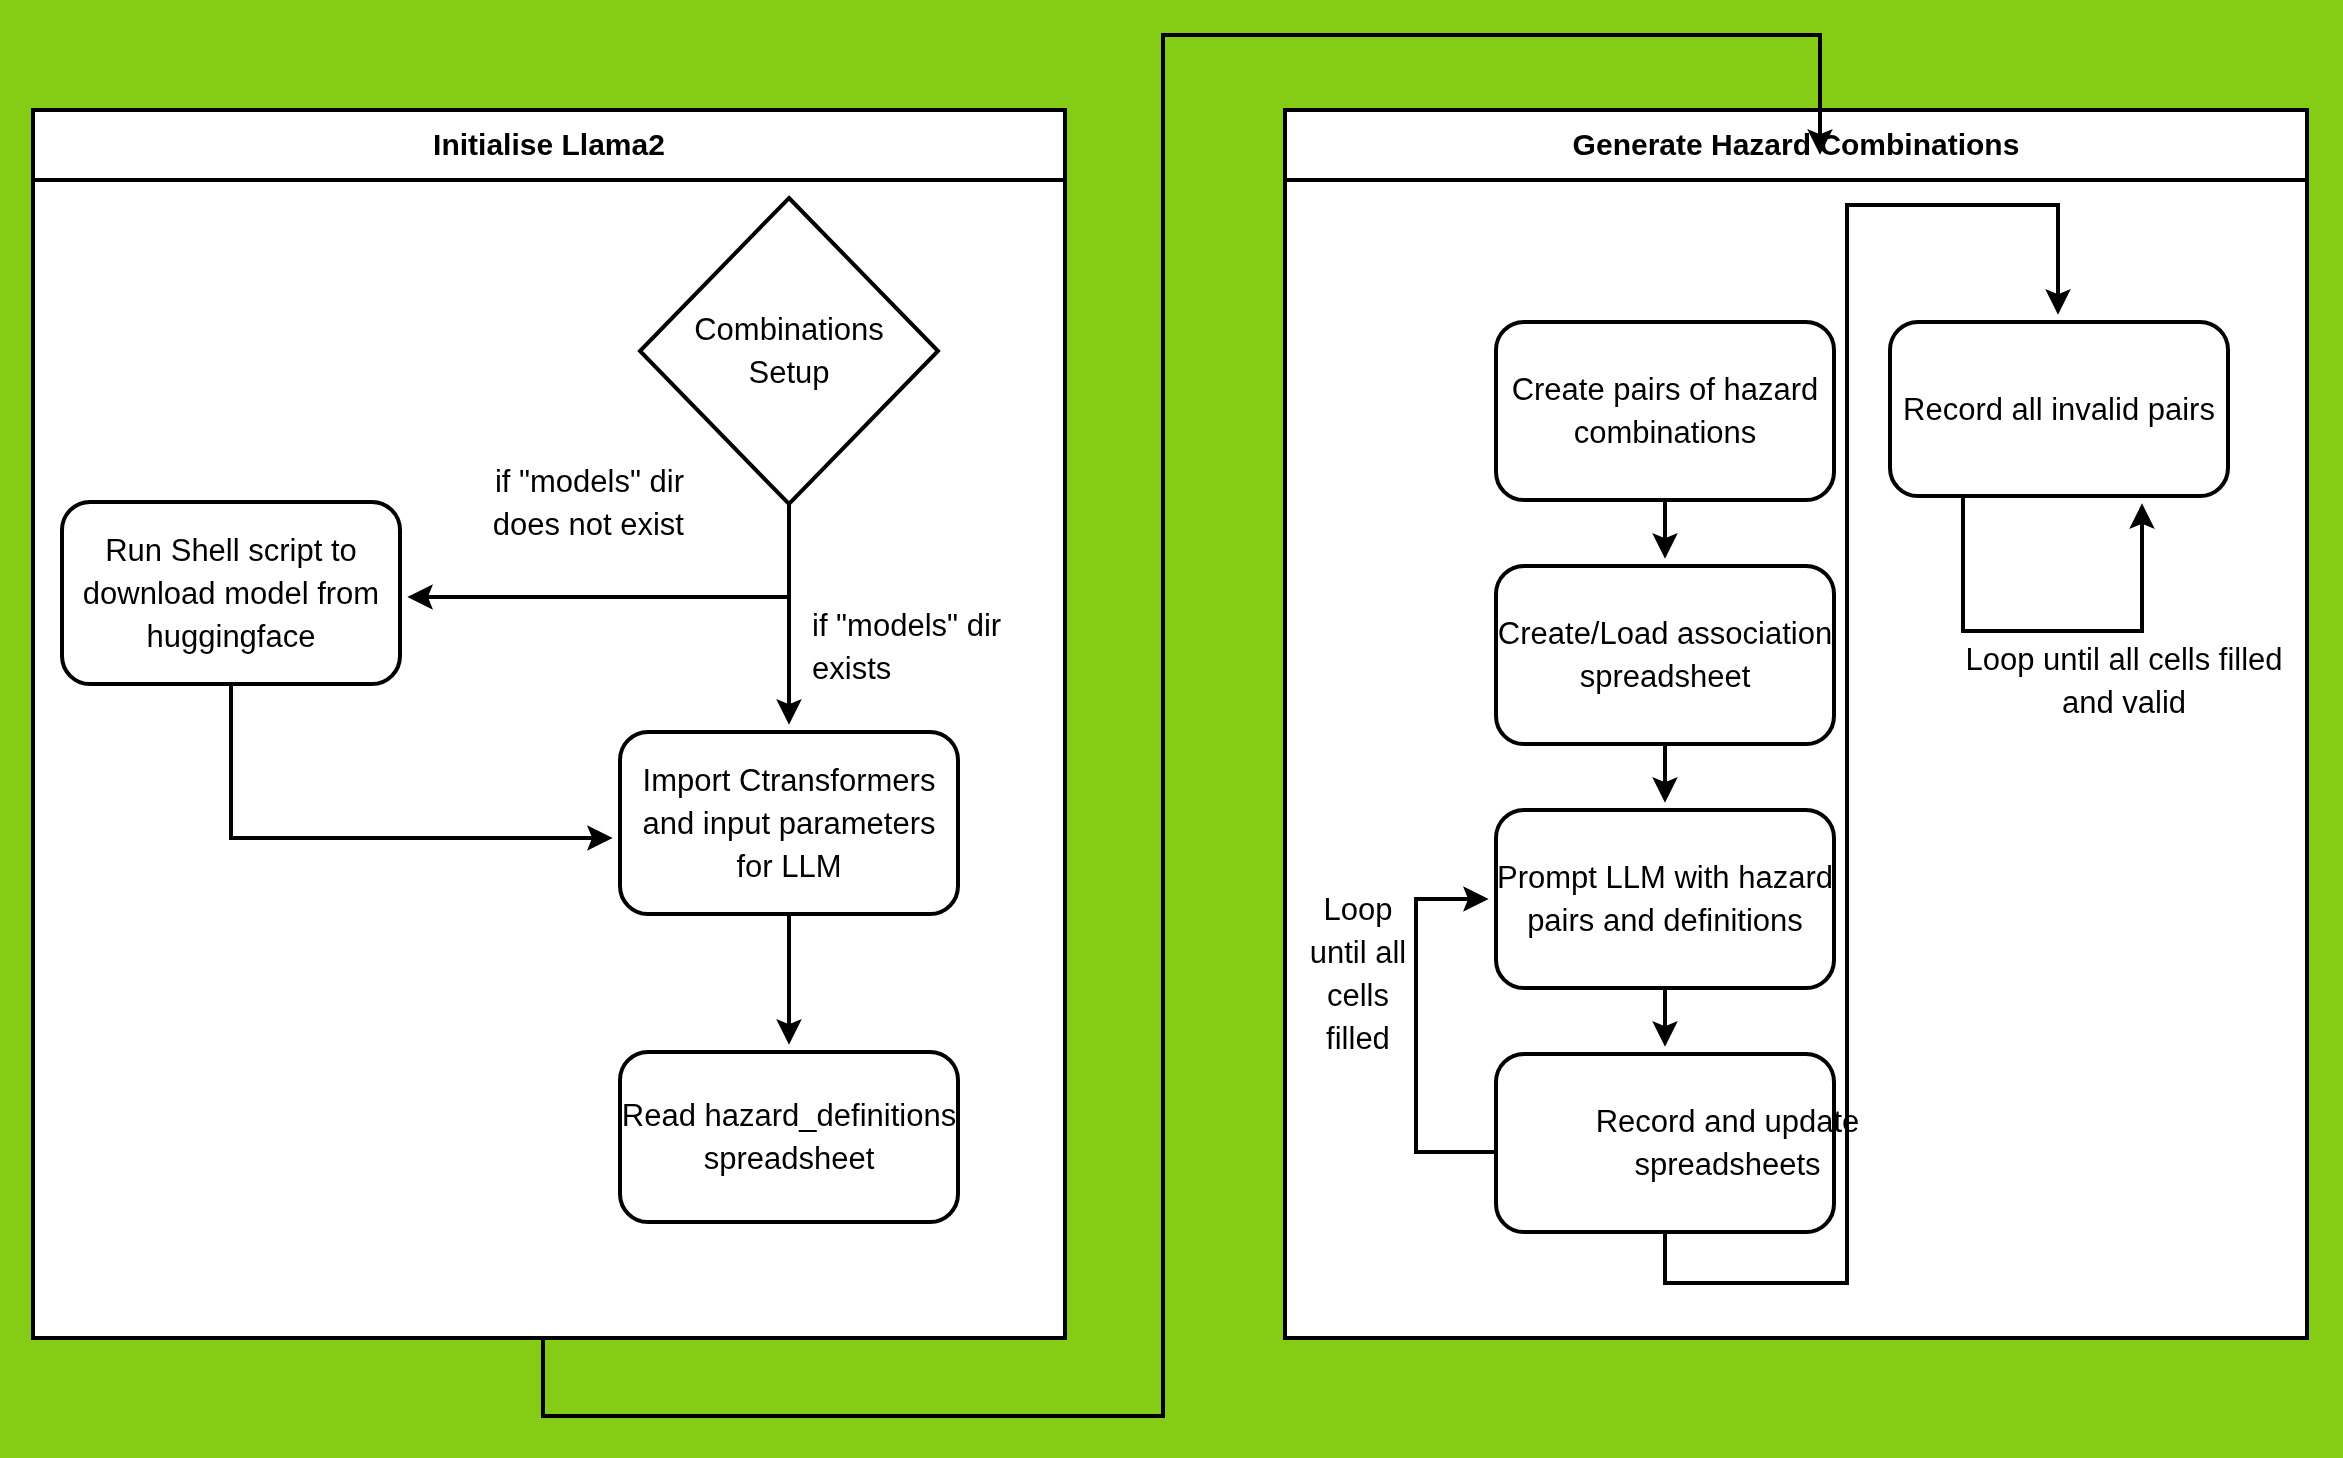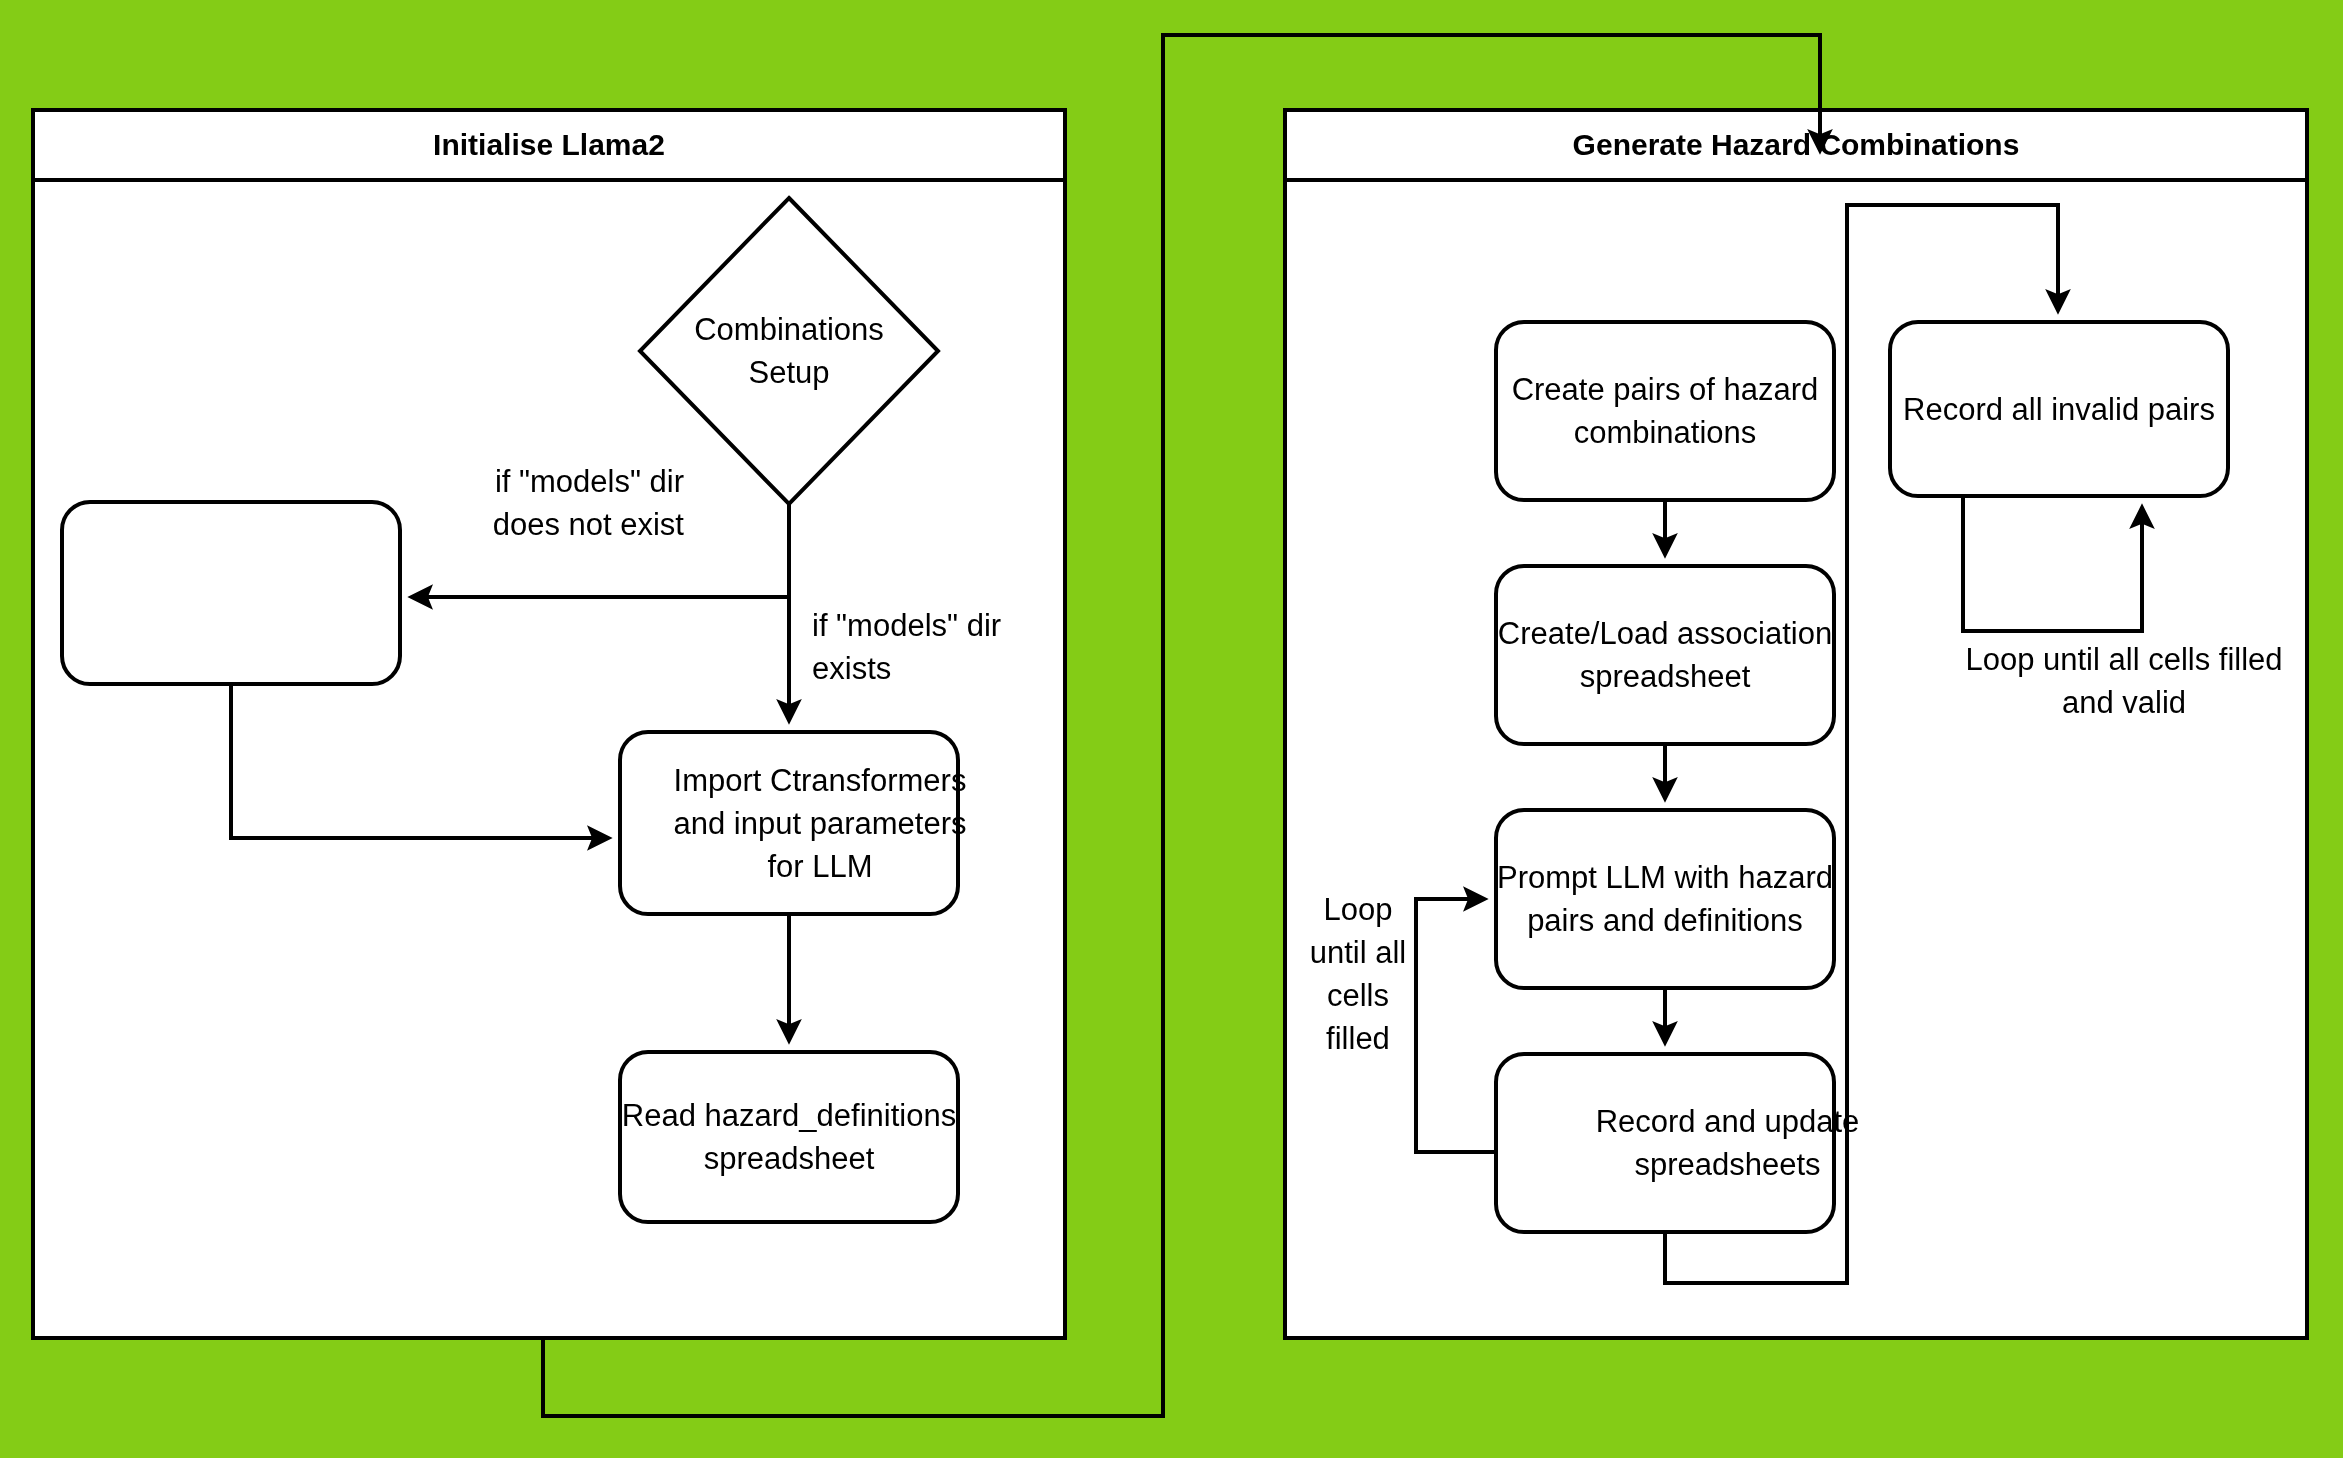--- a/index.html
+++ b/index.html
@@ -142,22 +142,23 @@
 
   <div class="panel-title" style="left:1285px; top:127px; width:1022px;">Generate Hazard Combinations</div>
 
   <div class="node-label" style="left:640px; top:298px; width:298px; height:106px;">
     <span>
       <span>Combinations</span><br>
       <span>Setup</span>
     </span>
   </div>
 
+  <div class="node-label" style="left:62px; top:502px; width:338px; height:182px;">Run Shell script to download model from huggingface</div>
 
-  <div class="node-label" style="left:622px; top:732px; width:334px; height:182px;margin-left:31px;">Import Ctransformers and input parameters for LLM</div>
+  <div class="node-label" style="left:622px; top:732px; width:334px; height:182px;">Import Ctransformers and input parameters for LLM</div>
 
   <div class="node-label" style="left:620px; top:1052px; width:338px; height:170px;">Read hazard_definitions spreadsheet</div>
 
   <div class="edge-label right-align" style="left:430px; top:460px; width:254px;">if "models" dir does not exist</div>
 
   <div class="edge-label" style="left:812px; top:604px; width:210px;">if "models" dir exists</div>
 
   <div class="node-label" style="left:1496px; top:322px; width:338px; height:178px;">Create pairs of hazard combinations</div>
 
   <div class="node-label" style="left:1496px; top:566px; width:338px; height:178px;">Create/Load association spreadsheet</div>

